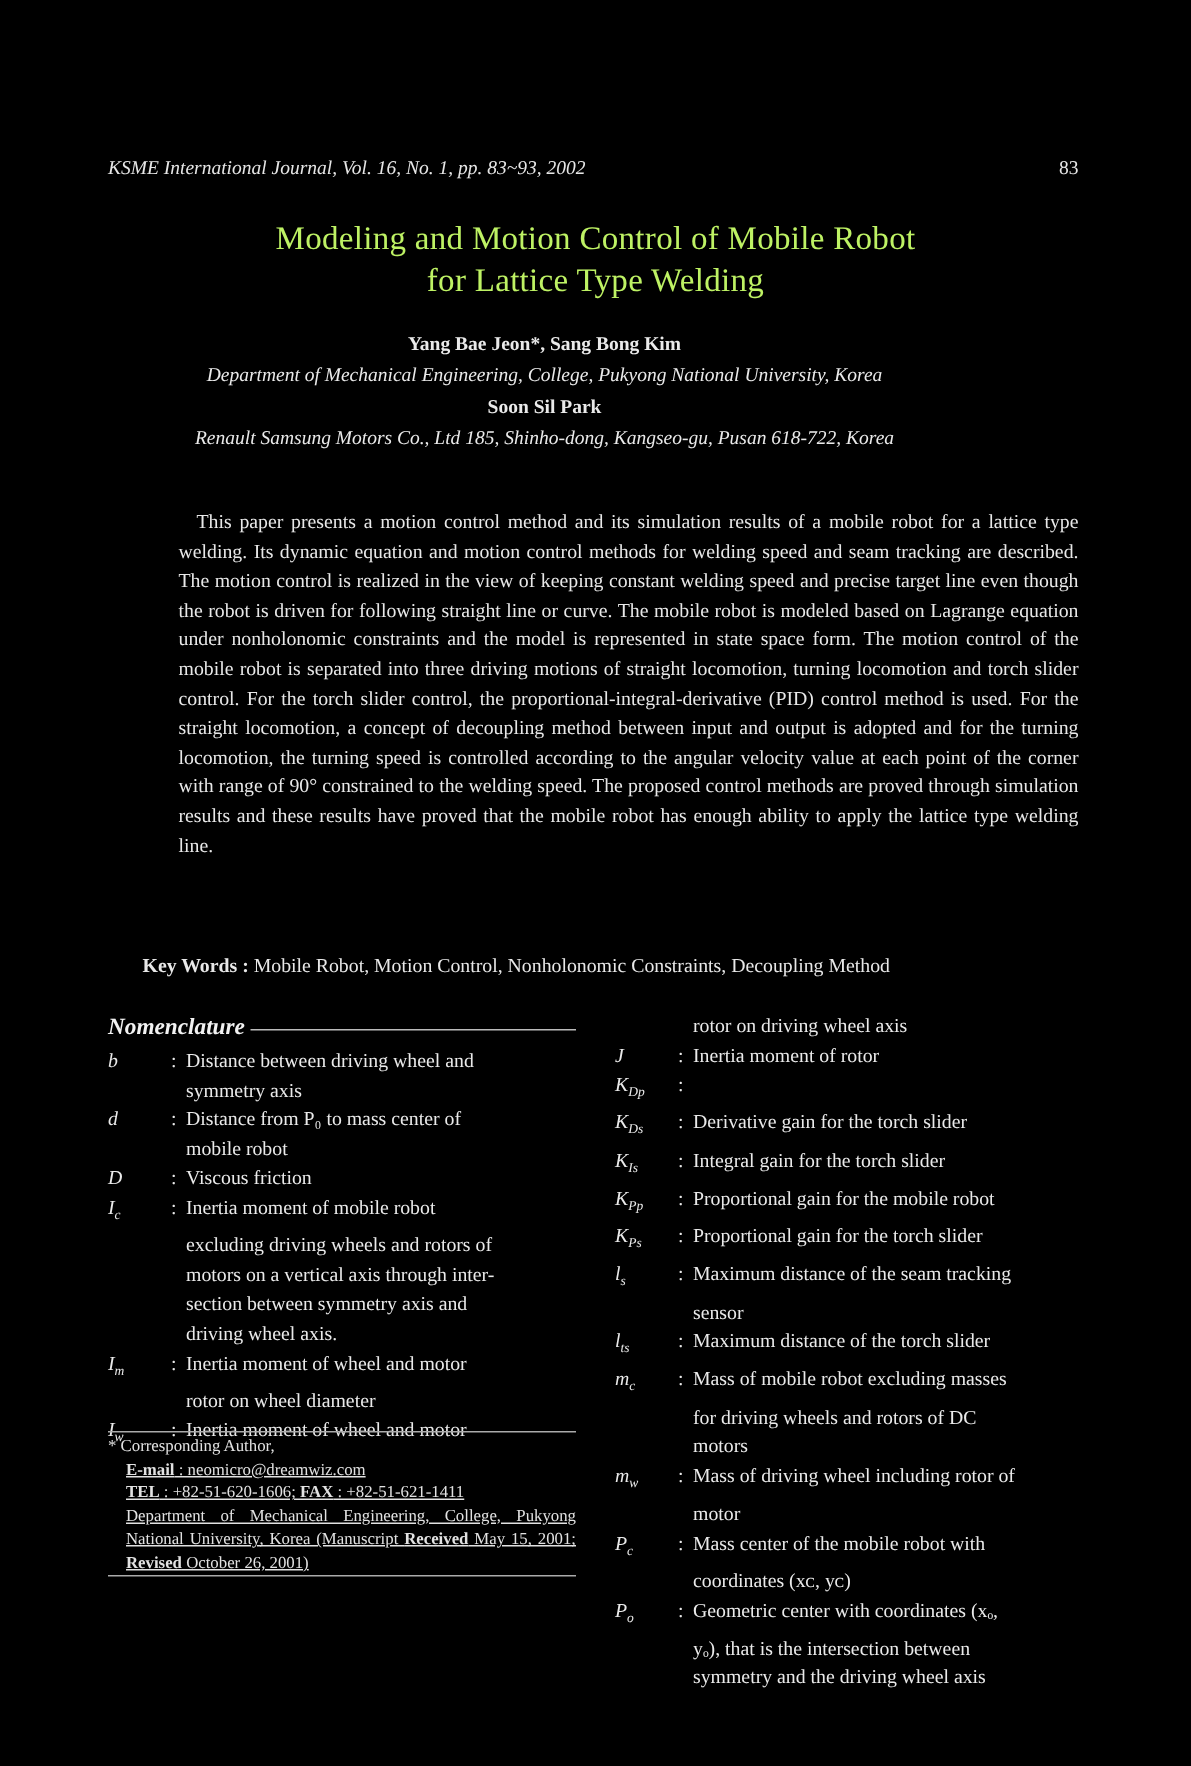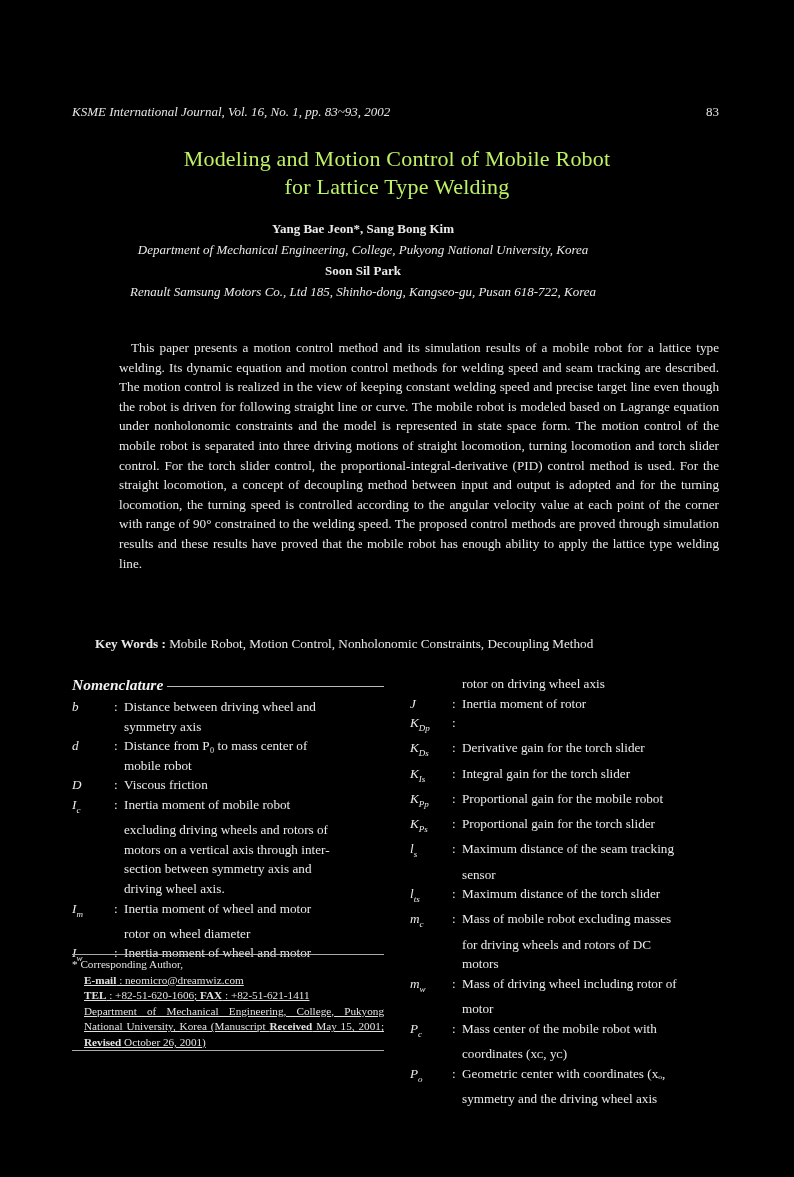--- a/index.html
+++ b/index.html
@@ -202,15 +202,18 @@
     </div>
     <div class="entry cont">
       <span class="def">coordinates (xᴄ, yᴄ)</span>
     </div>
     <div class="entry">
       <span class="sym"><span>P</span><sub>o</sub></span>
       <span class="colon">:</span>
       <span class="def">Geometric center with coordinates (xₒ,</span>
     </div>
     <div class="entry cont">
+      <span class="def">yₒ), that is the intersection between</span>
+    </div>
+    <div class="entry cont">
       <span class="def">symmetry and the driving wheel axis</span>
     </div>
   </div>
 
 </body></html>

